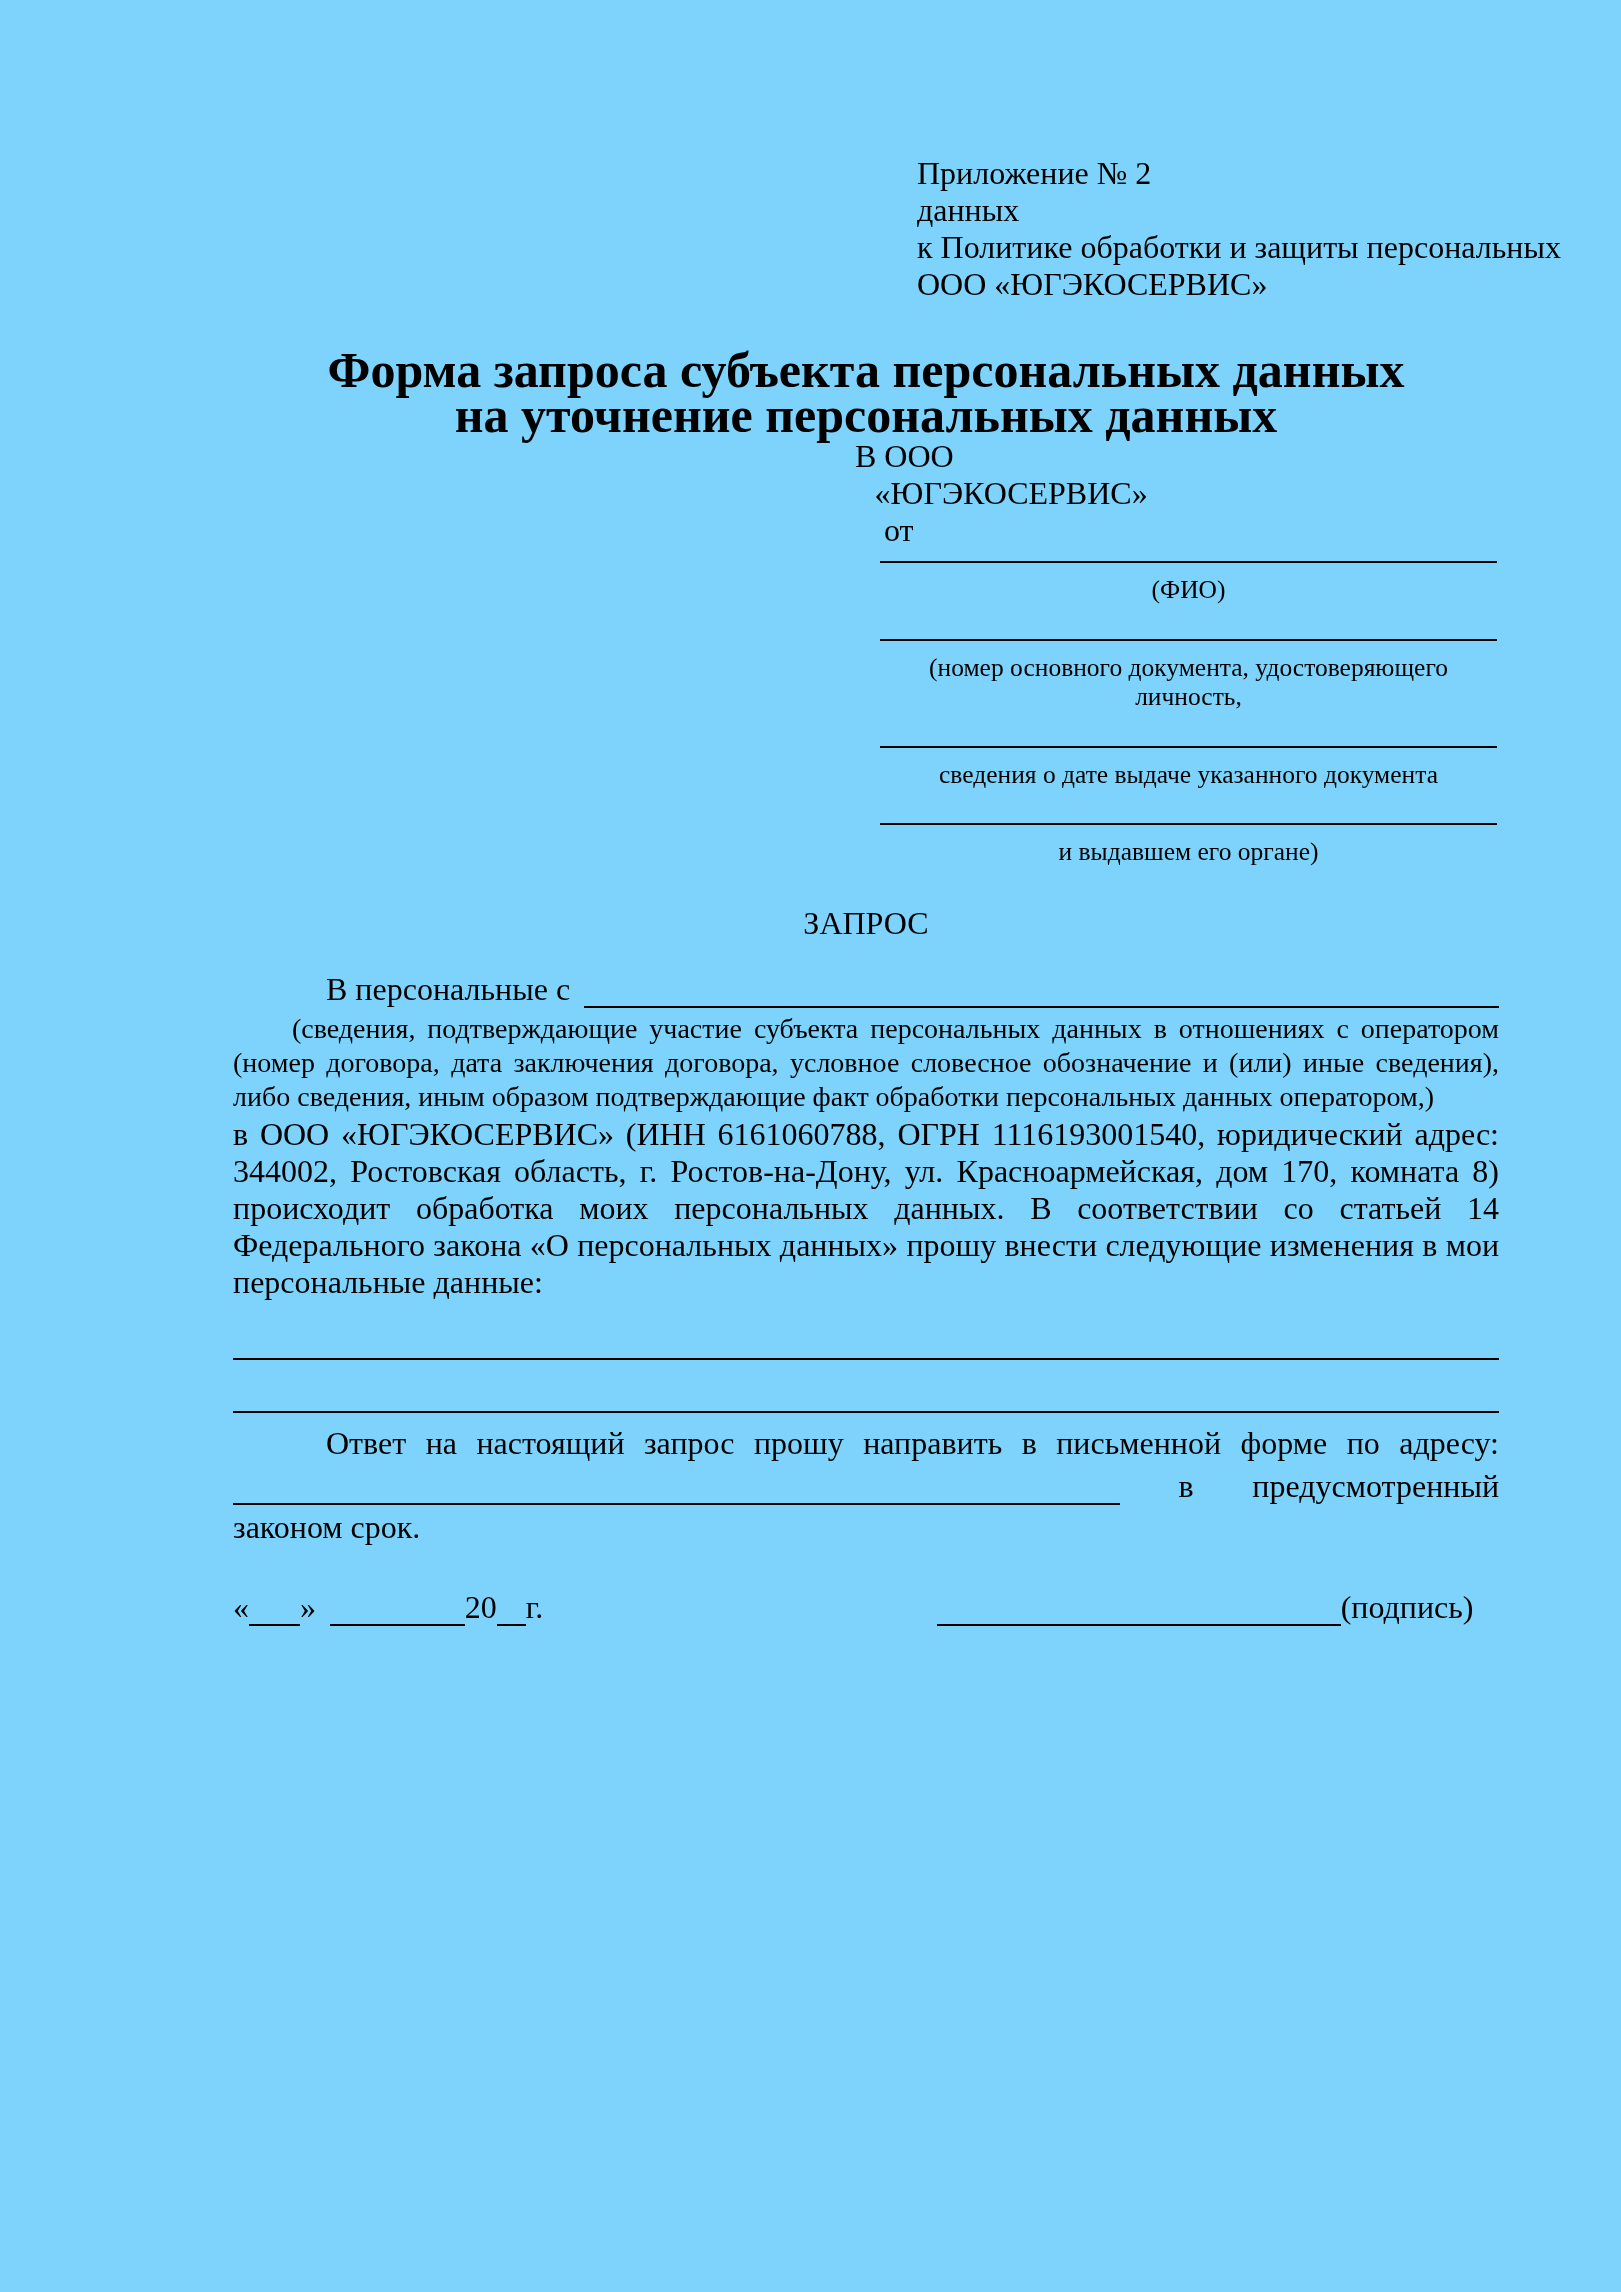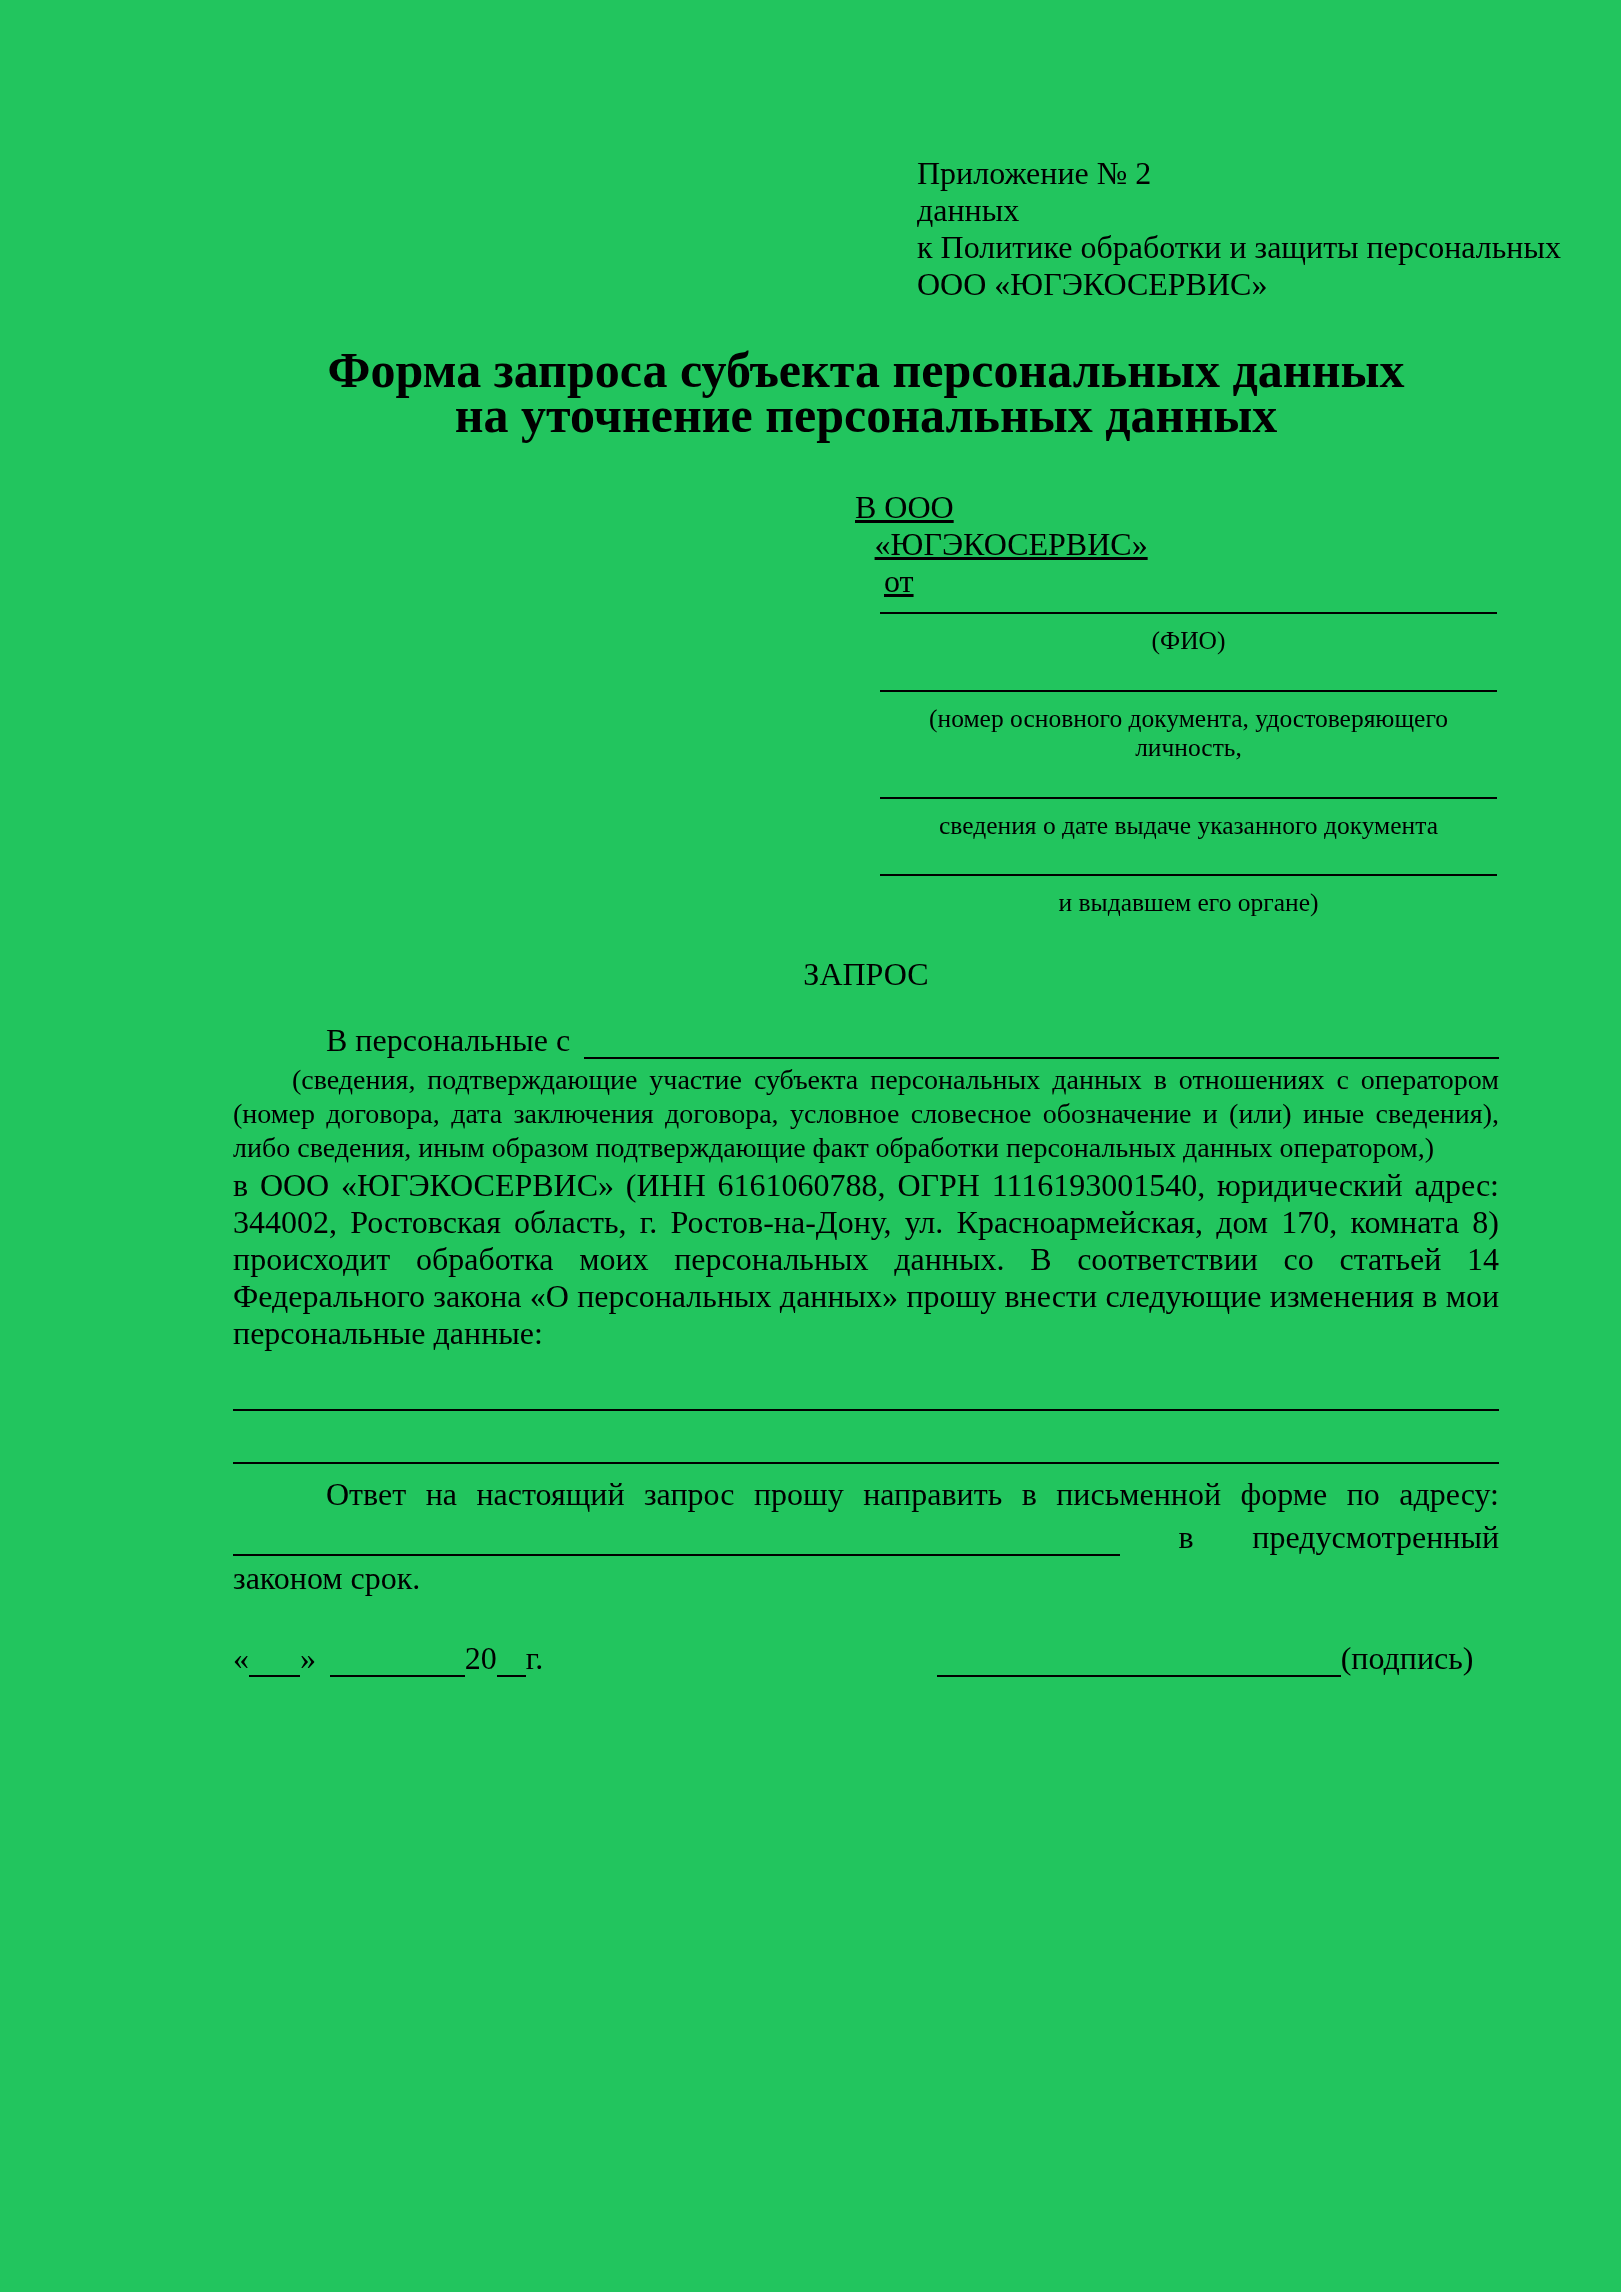--- a/index.html
+++ b/index.html
@@ -1,38 +1,38 @@
 <!DOCTYPE html>
 <html lang="ru"><head>
 <meta charset="utf-8">
 <style>
   html,body{margin:0;padding:0;background:#ffffff;}
   .page{
     position:relative;
     width:1621px;height:2293px;
-    background:#22c55e;color:#000;
+    background:#7dd3fc;color:#000;
     font-family:"Liberation Serif","DejaVu Serif",serif;
     font-size:32px;line-height:37px;
     overflow:hidden;
   }
   .content{position:absolute;left:233px;top:155px;width:1266px;}
 
   
   .hdr{margin-left:684px;}
   .hdr div{white-space:nowrap;}
 
   
   .title{
     margin:45px auto 0 auto;width:1078px;
     font-weight:bold;font-size:50px;line-height:45px;
     text-align:center;
   }
 
   
-  .recipient{margin-top:51px;margin-left:622px;text-decoration:underline;}
+  .recipient{margin-left:622px;}
   .recipient .l2{padding-left:19.6px;}
   .recipient .l3{padding-left:29px;}
   .r-fields{margin-left:647px;width:617px;}
   .r-blank{height:29px;border-bottom:2.9px solid #000;}
   .r-blank.first{height:11.8px;}
   .r-caption{
     text-align:center;font-size:25.5px;line-height:29px;
     padding-top:12px;margin-bottom:5.9px;
   }
 

